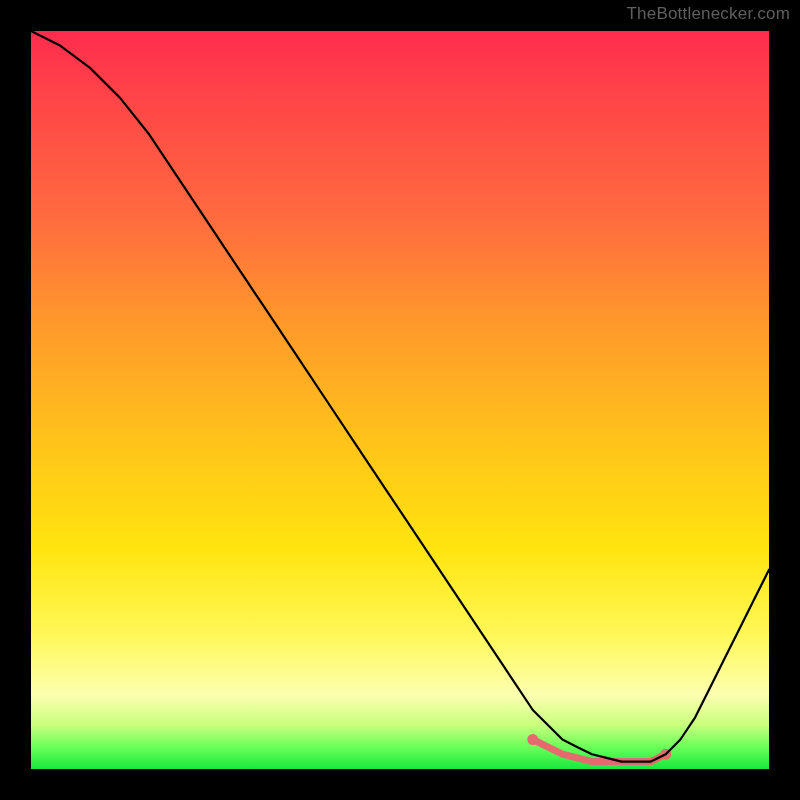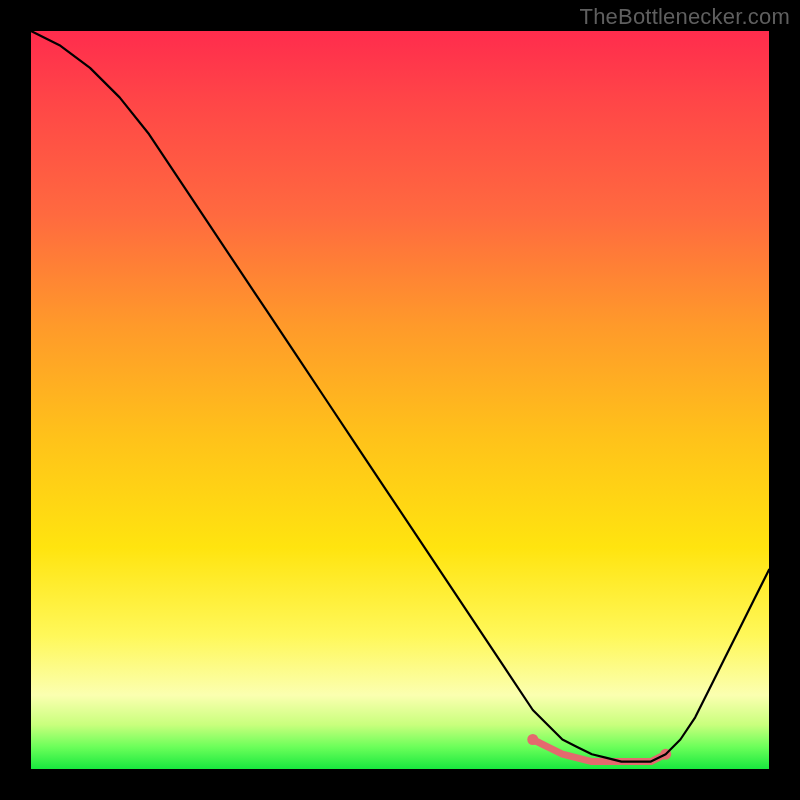--- a/index.html
+++ b/index.html
@@ -15,21 +15,21 @@
     position: relative;
     width: 800px;
     height: 800px;
     background: #000;
   }
   .watermark {
     position: absolute;
     top: 4px;
     right: 10px;
     color: #5f5f5f;
-    font-size: 22px;
+    font-size: 17px;
     font-weight: 500;
     letter-spacing: 0.2px;
     z-index: 10;
   }
   .plot-area {
     position: absolute;
     left: 31px;
     top: 31px;
     width: 738px;
     height: 738px;

